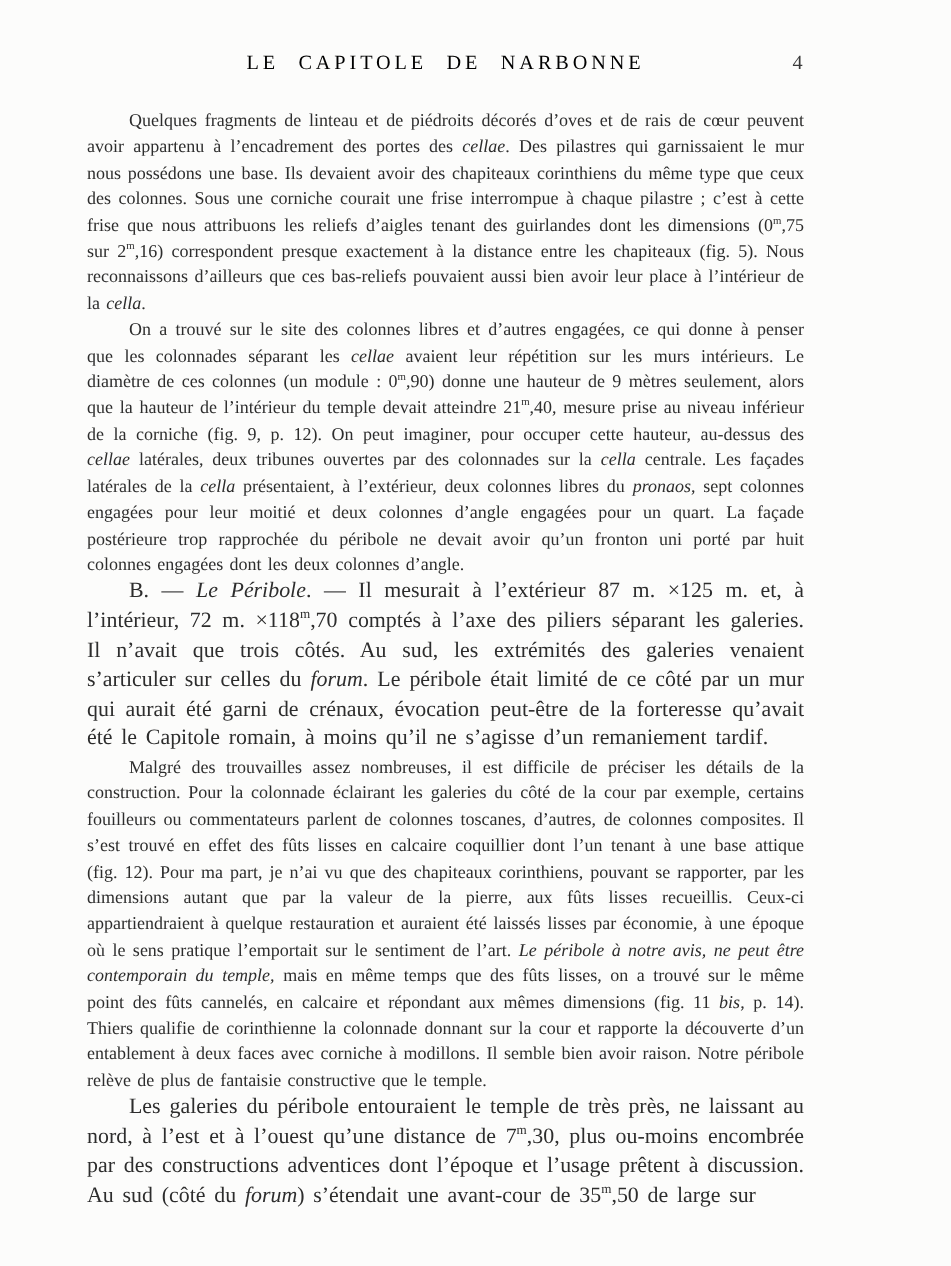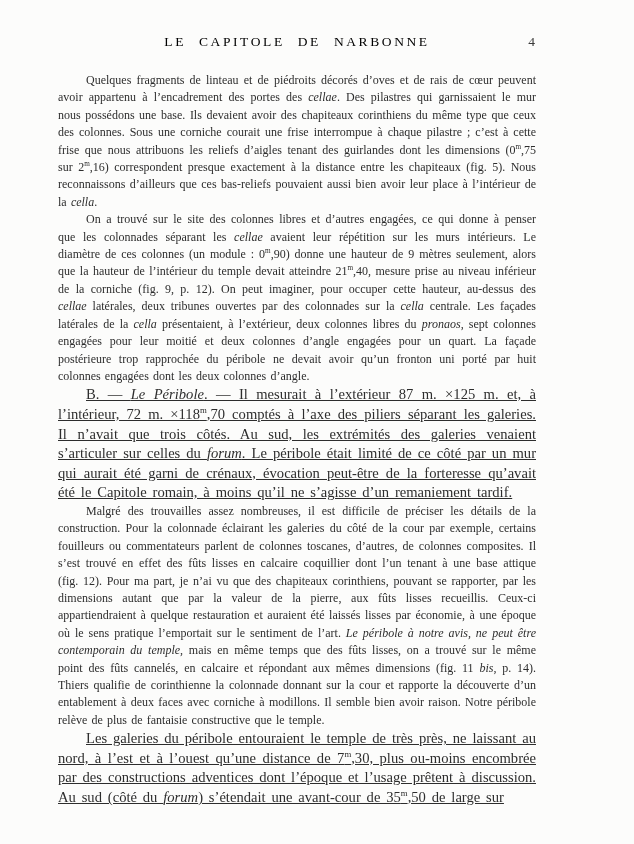--- a/index.html
+++ b/index.html
@@ -52,21 +52,20 @@
   }
   .para.small {
     font-size: 12px;
     line-height: 17.4px;
     word-spacing: 1.2px;
   }
   .para.large {
     font-size: 14.6px;
     line-height: 19.6px;
     word-spacing: 2.2px;
-    text-decoration: underline;
   }
   .para.gap {
     margin-top: 13px;
   }
   .para.gap-after {
     margin-bottom: 9px;
   }
   .para i {
     font-style: italic;
   }

